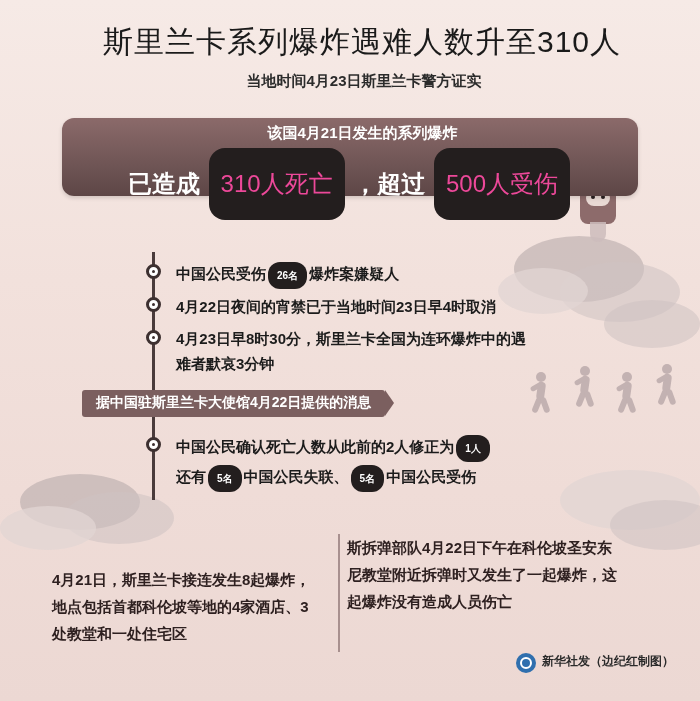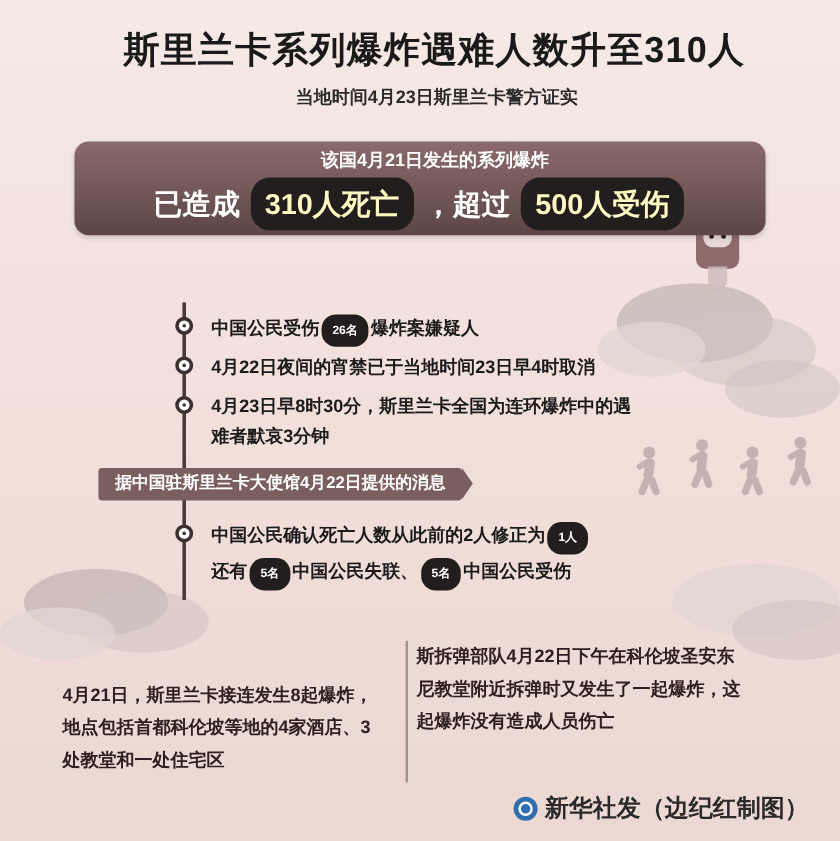--- a/index.html
+++ b/index.html
@@ -30,21 +30,21 @@
   }
   .cloud.dark { background: #b9acac; opacity: .6; }
   .cloud.light { background: #e2d6d4; opacity: .75; }
 
   
   .headline {
     position: absolute;
     top: 22px; left: 0; right: 0;
     text-align: center;
     font-size: 30px;
-    font-weight: bold;
+    font-weight: normal;
     color: #1a1a1a;
     letter-spacing: 1px;
     padding-left: 24px;
   }
   .subhead {
     position: absolute;
     top: 72px; left: 0; right: 0;
     text-align: center;
     font-size: 15px;
     color: #2b2b2b;
@@ -75,25 +75,25 @@
     top: 30px; left: 0; right: 0;
     text-align: center;
     color: #ffffff;
     font-size: 24px;
     font-weight: bold;
     white-space: nowrap;
   }
   .pill-dark {
     display: inline-block;
     background: #231e1e;
-    color: #fef9c3;
+    color: #ec4899;
     border-radius: 16px;
-    padding: 6px 12px;
+    padding: 20px 12px;
     margin: 0 2px;
-    font-weight: bold;
+    font-weight: normal;
   }
 
   
   .tag {
     position: absolute;
     background: #7b5f5f;
     color: #ffffff;
     font-size: 14px;
     font-weight: bold;
     padding: 4px 14px 5px 14px;
@@ -166,25 +166,25 @@
     position: absolute;
     left: 338px; top: 534px;
     width: 2px; height: 118px;
     background: #8a7070;
     opacity: .7;
   }
 
   
   .footer {
     position: absolute;
-    right: 26px; bottom: 14px;
-    font-size: 20px;
+    right: 26px; bottom: 28px;
+    font-size: 12px;
     color: #2a2a2a;
     display: flex;
-    align-items: center;
+    align-items: flex-start;
     gap: 6px;
     font-weight: bold;
   }
   .xinhua-logo {
     width: 20px; height: 20px;
     border-radius: 50%;
     background: #2f6fae;
     display: inline-block;
     position: relative;
   }

